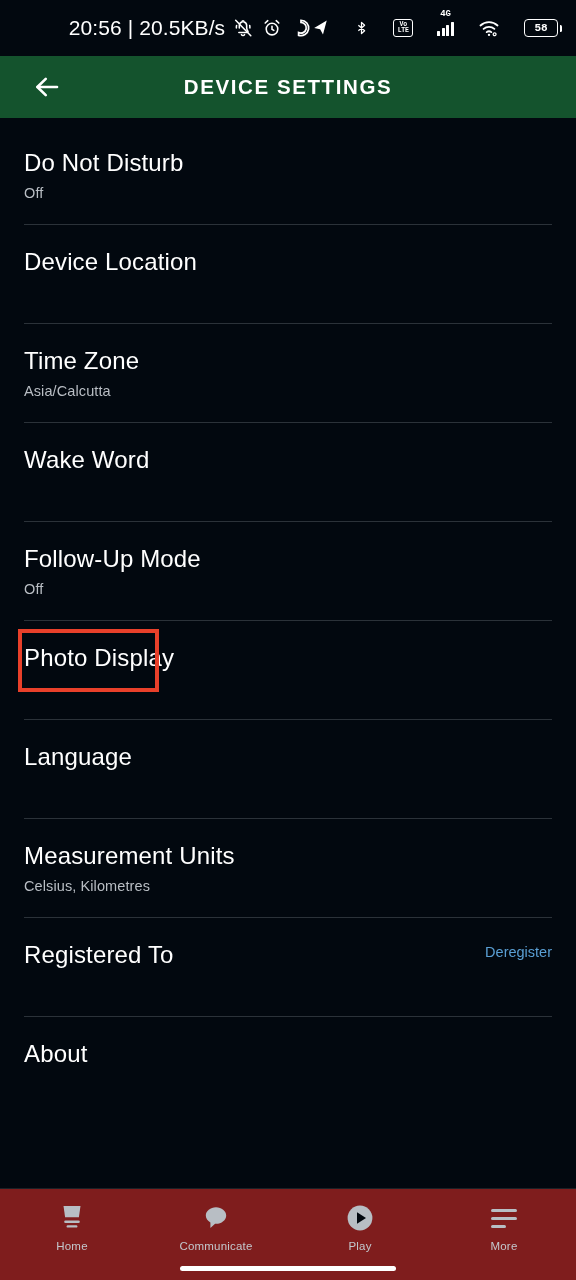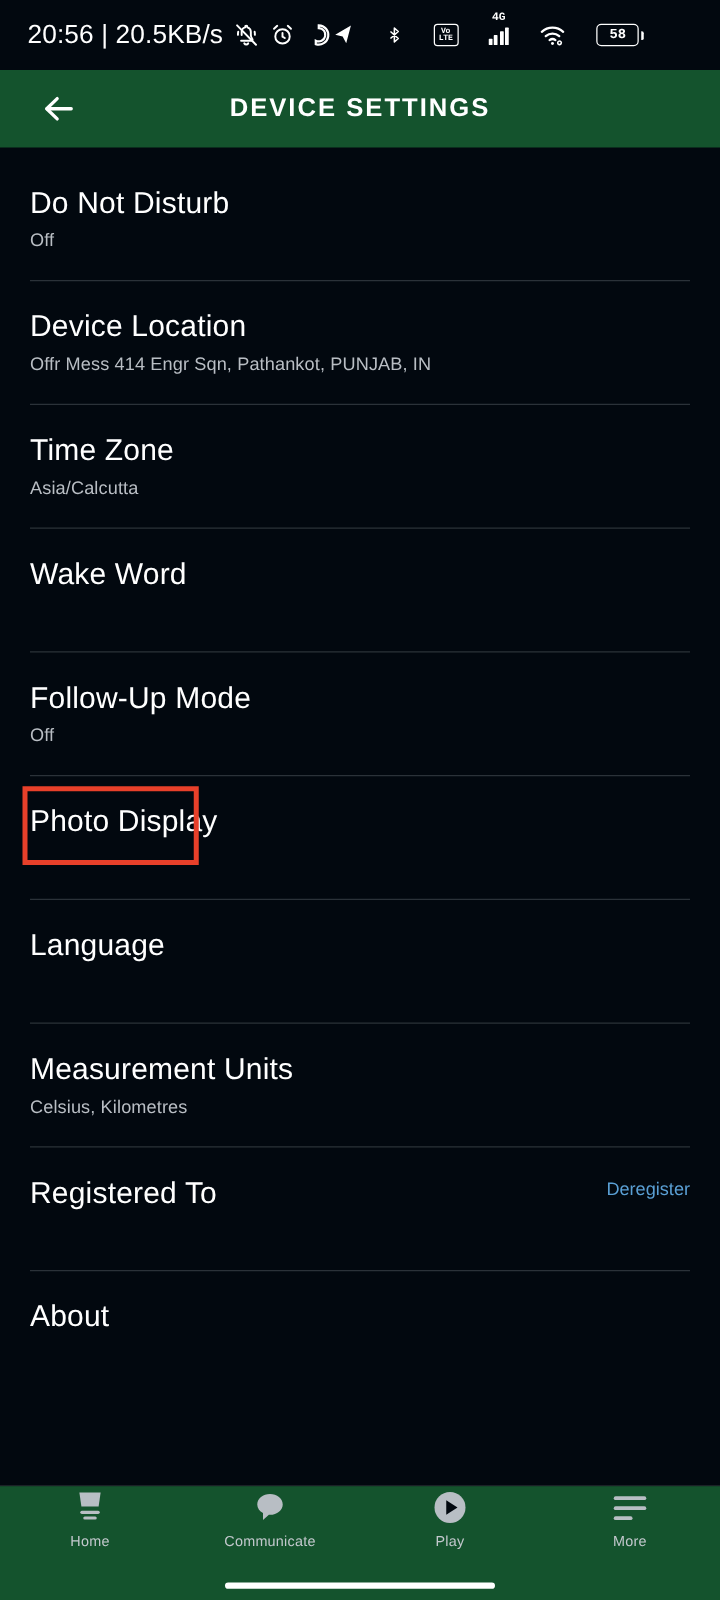--- a/index.html
+++ b/index.html
@@ -16,21 +16,21 @@
     font-family: "Liberation Sans", sans-serif;
     color: #ffffff;
     position: relative;
   }
 
   
   .status-bar {
     height: 56px;
     display: flex;
     align-items: center;
-    justify-content: flex-start;
+    justify-content: flex-end;
     padding: 0 14px 0 22px;
     background: #02080f;
   }
   .status-left {
     display: flex;
     align-items: center;
     gap: 7px;
   }
   .status-clock {
     font-size: 21px;
@@ -191,25 +191,25 @@
     pointer-events: none;
   }
   .setting-row.highlighted .row-inner { padding-top: 22px; }
 
   
   .bottom-nav {
     position: absolute;
     left: 0; right: 0;
     bottom: 0;
     height: 92px;
-    background: #14532d;
+    background: #7f1d1d;
     border-top: 1px solid #1b2127;
     display: flex;
     align-items: flex-start;
-    padding-top: 2px;
+    padding-top: 14px;
   }
   .nav-item {
     flex: 1 1 0;
     display: flex;
     flex-direction: column;
     align-items: center;
     gap: 7px;
     cursor: pointer;
   }
   .nav-icon {
@@ -327,21 +327,20 @@
         <div class="row-sub">Off</div>
       </div>
     </div>
   </div>
   <div class="divider"></div>
 
   <div class="setting-row">
     <div class="row-inner">
       <div class="row-texts">
         <div class="row-title">Device Location</div>
-        <div class="row-sub">Offr Mess 414 Engr Sqn, Pathankot, PUNJAB, IN</div>
       </div>
     </div>
   </div>
   <div class="divider"></div>
 
   <div class="setting-row">
     <div class="row-inner">
       <div class="row-texts">
         <div class="row-title">Time Zone</div>
         <div class="row-sub">Asia/Calcutta</div>

